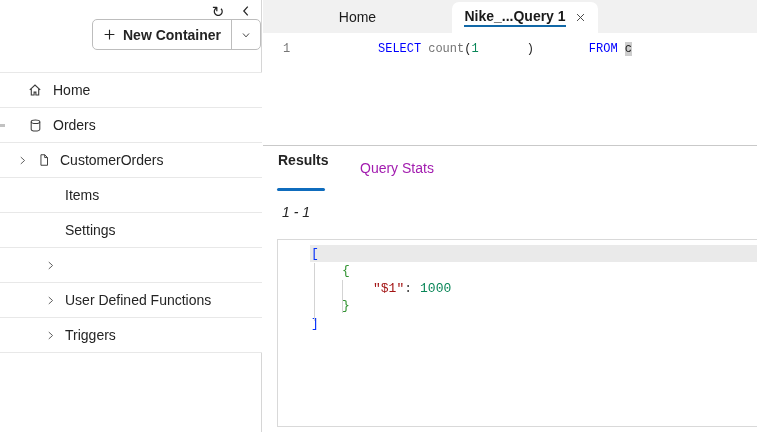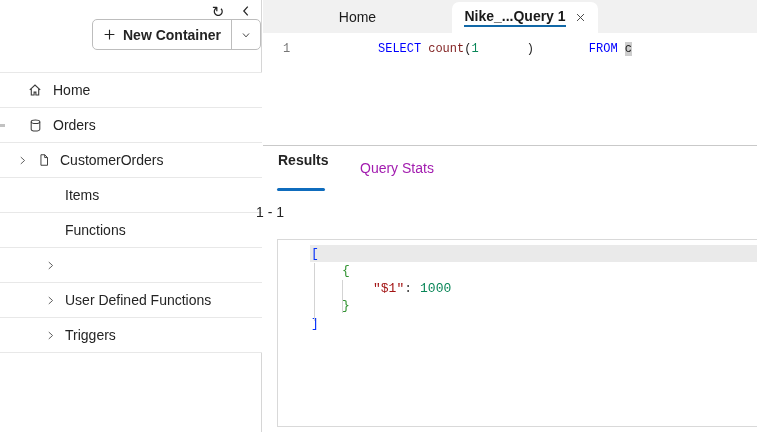--- a/index.html
+++ b/index.html
@@ -48,34 +48,34 @@
                gap:9px; cursor:pointer; }
   .tab-query .qlbl { font-weight:700; border-bottom:2px solid #1168a7; padding-bottom:1px; color:#1a1a1a; }
   .tab-close { display:flex; align-items:center; color:#424242; }
 
   
   .editor { position:absolute; left:263px; top:33px; width:494px; height:112px; background:#fff;
             font-family:"Liberation Mono", monospace; font-size:12px; }
   .lineno { position:absolute; left:20px; top:9px; color:#767676; }
   .codeline { position:absolute; left:67px; top:9px; white-space:pre; color:#1e1e1e; cursor:text; }
   .kw  { color:#0000ff; }
-  .fn  { color:#7f1d1d; }
+  .fn  { color:#737373; }
   .num { color:#098658; }
   .pln { color:#1e1e1e; }
   .sp  { margin-right:7px;margin-left:48px; }
   .cursor-word { background:#cdcdcd; }
 
   .sash { position:absolute; left:263px; top:145px; width:494px; height:1px; background:#c9c9c9; }
 
   
   .rtab-results { position:absolute; left:278px; top:152px; font-weight:700; color:#242424; cursor:pointer; }
   .rtab-underline { position:absolute; left:277px; top:188px; width:48px; height:3px;
                     background:#0f6cbd; border-radius:2px; }
   .rtab-stats { position:absolute; left:360px; top:160px; color:#a21caf; cursor:pointer; }
-  .range { position:absolute; left:256px; top:204px; color:#242424; }
+  .range { position:absolute; left:282px; top:204px; color:#242424;font-style:italic; }
 
   .jsonbox { position:absolute; left:277px; top:239px; width:486px; height:188px;
              border:1px solid #d9d9d9; background:#fff; padding-top:5px; overflow:hidden;
              font-family:"Liberation Mono", monospace; font-size:13px; line-height:17.4px; cursor:text; }
   .jline { white-space:pre; padding-left:33px; }
   .jline.cur { background:linear-gradient(to right, transparent 32px, #eaeaea 32px); }
   .ind1 { padding-left:64px; }
   .ind2 { padding-left:95px; }
   .guide { position:absolute; width:1px; background:#d3d3d3; }
   .g1 { left:36px; top:23px; height:58px; }
@@ -157,21 +157,21 @@
       </span>
       <span class="lbl bold">CustomerOrders</span>
     </div>
 
 
     <div class="trow p-child">
       <span class="lbl">Items</span>
     </div>
 
     <div class="trow p-child">
-      <span class="lbl">Functions</span>
+      <span class="lbl">Settings</span>
     </div>
 
     <div class="trow p-grp">
       <span class="chev">
         <svg width="11" height="11" viewBox="0 0 16 16">
             <polyline points="5.5,3 11,8 5.5,13" fill="none" stroke="#5a5a5a" stroke-width="1.4"></polyline>
           </svg>
       </span>
     </div>
 

